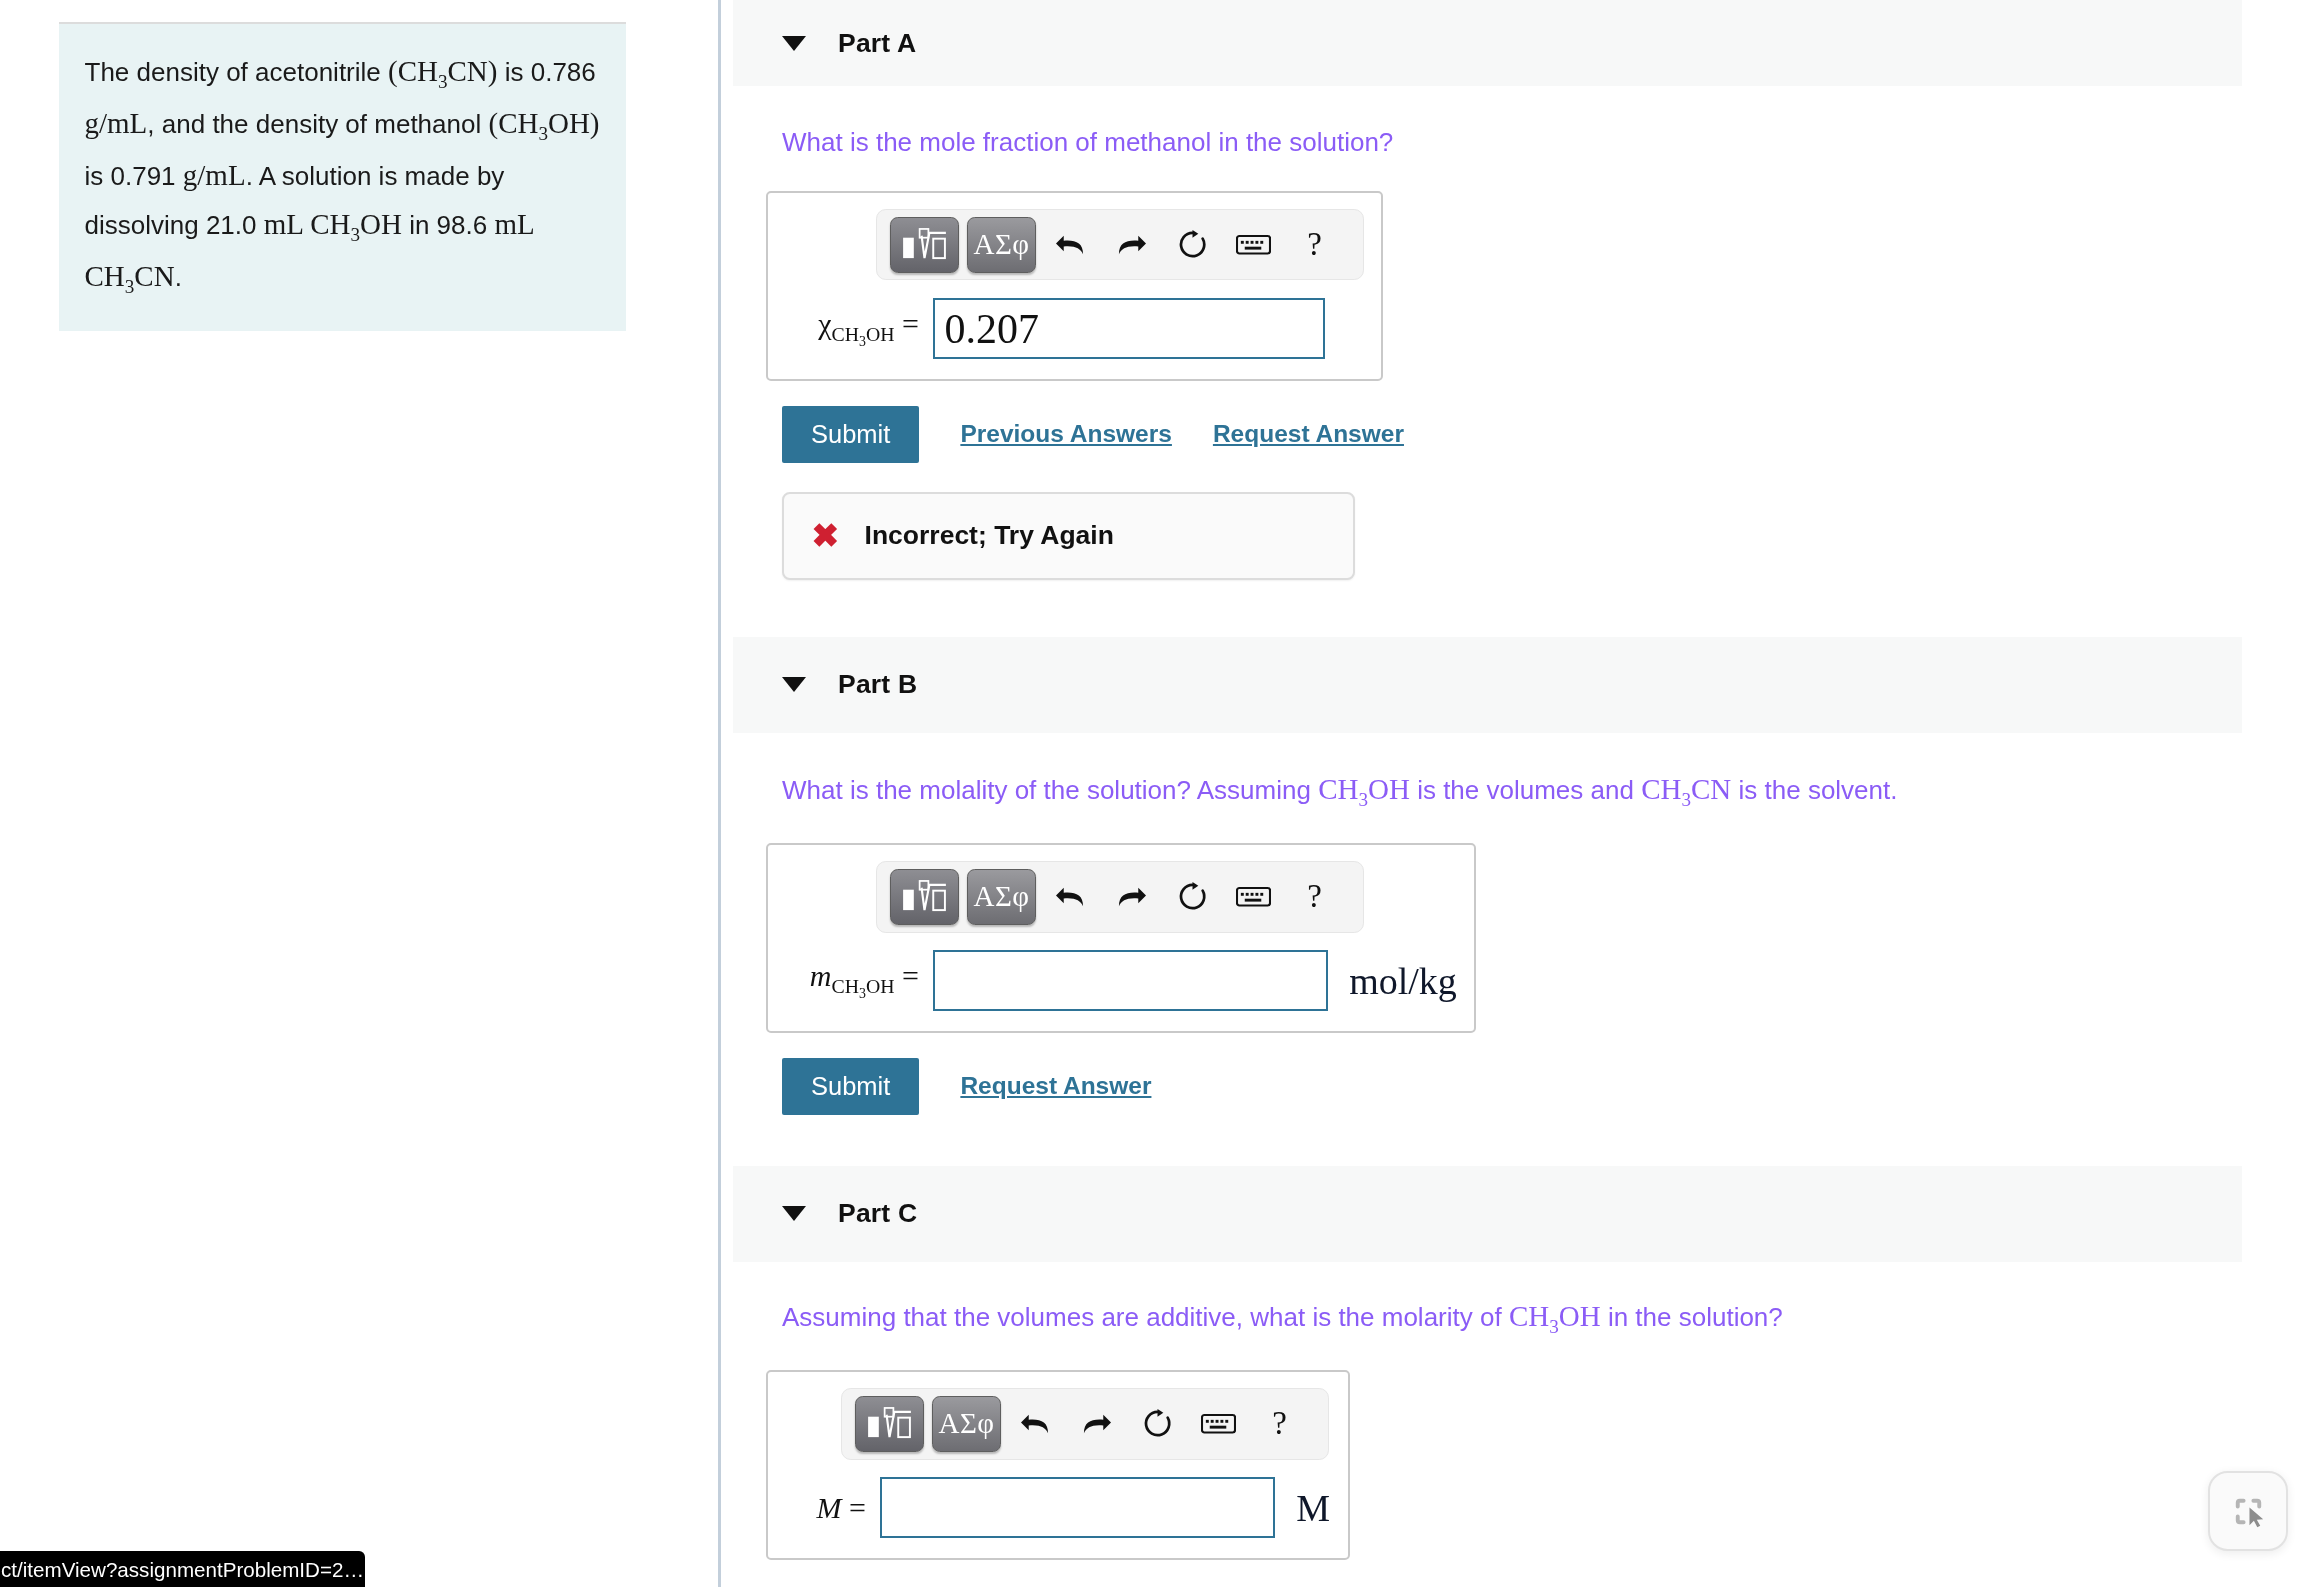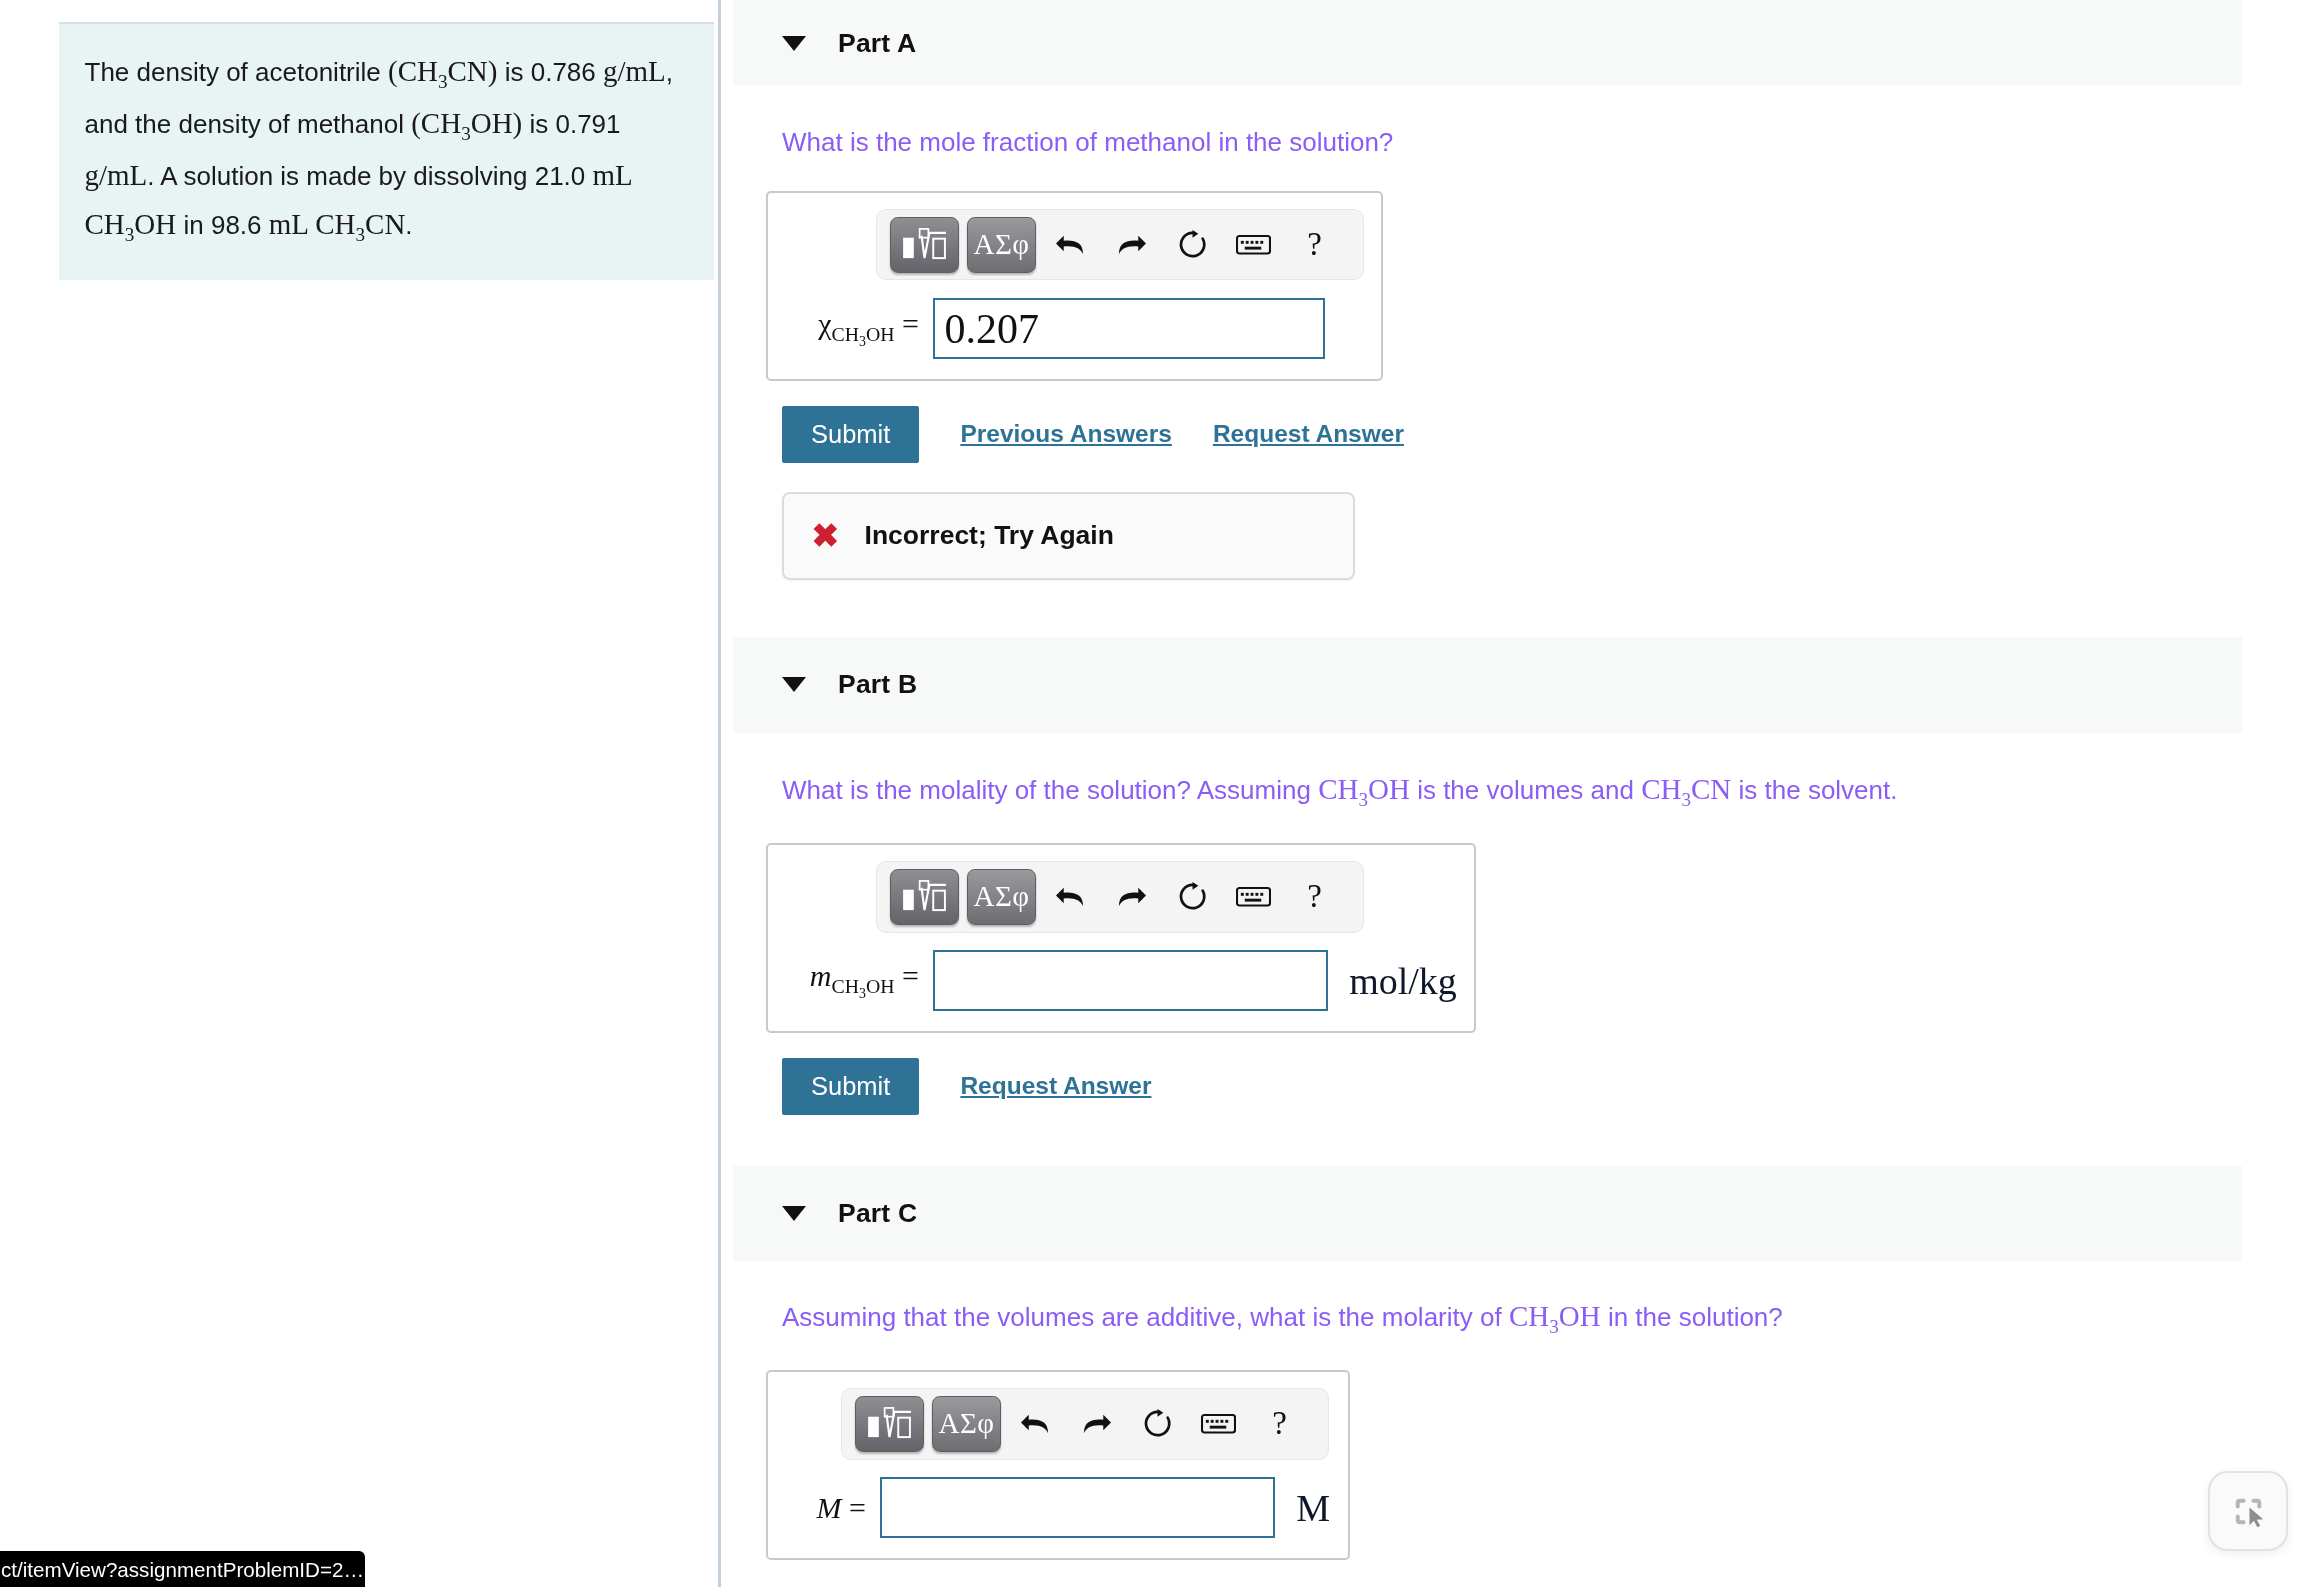--- a/index.html
+++ b/index.html
@@ -11,21 +11,21 @@
     overflow: hidden;
   }
   .page { position: relative; width: 2324px; height: 1588px; background:#fff; }
 
   
   .left-panel {
     position: absolute; left: 0; top: 0; width: 721px; height: 1588px;
     background: #ffffff; border-right: 3.9px solid #c3cfdb;
   }
   .problem-box {
-    position: absolute; left: 59px; top: 21.6px; width: 655px;
+    position: absolute; left: 59px; top: 21.6px; width: 567px;
     background: #e8f3f4;
     border-top: 2.9px solid #dcdcdc;
     padding: 23.5px 25.5px 27.4px 25.5px;
   }
   .problem-text {
     font-size: 26px; line-height: 1.72; color: #1a1a1a;
     font-family: "Liberation Sans", sans-serif;
   }
   .serif { font-family: "Liberation Serif", serif; font-size: 29px; }
   .serif sub { font-size: 0.66em; }

